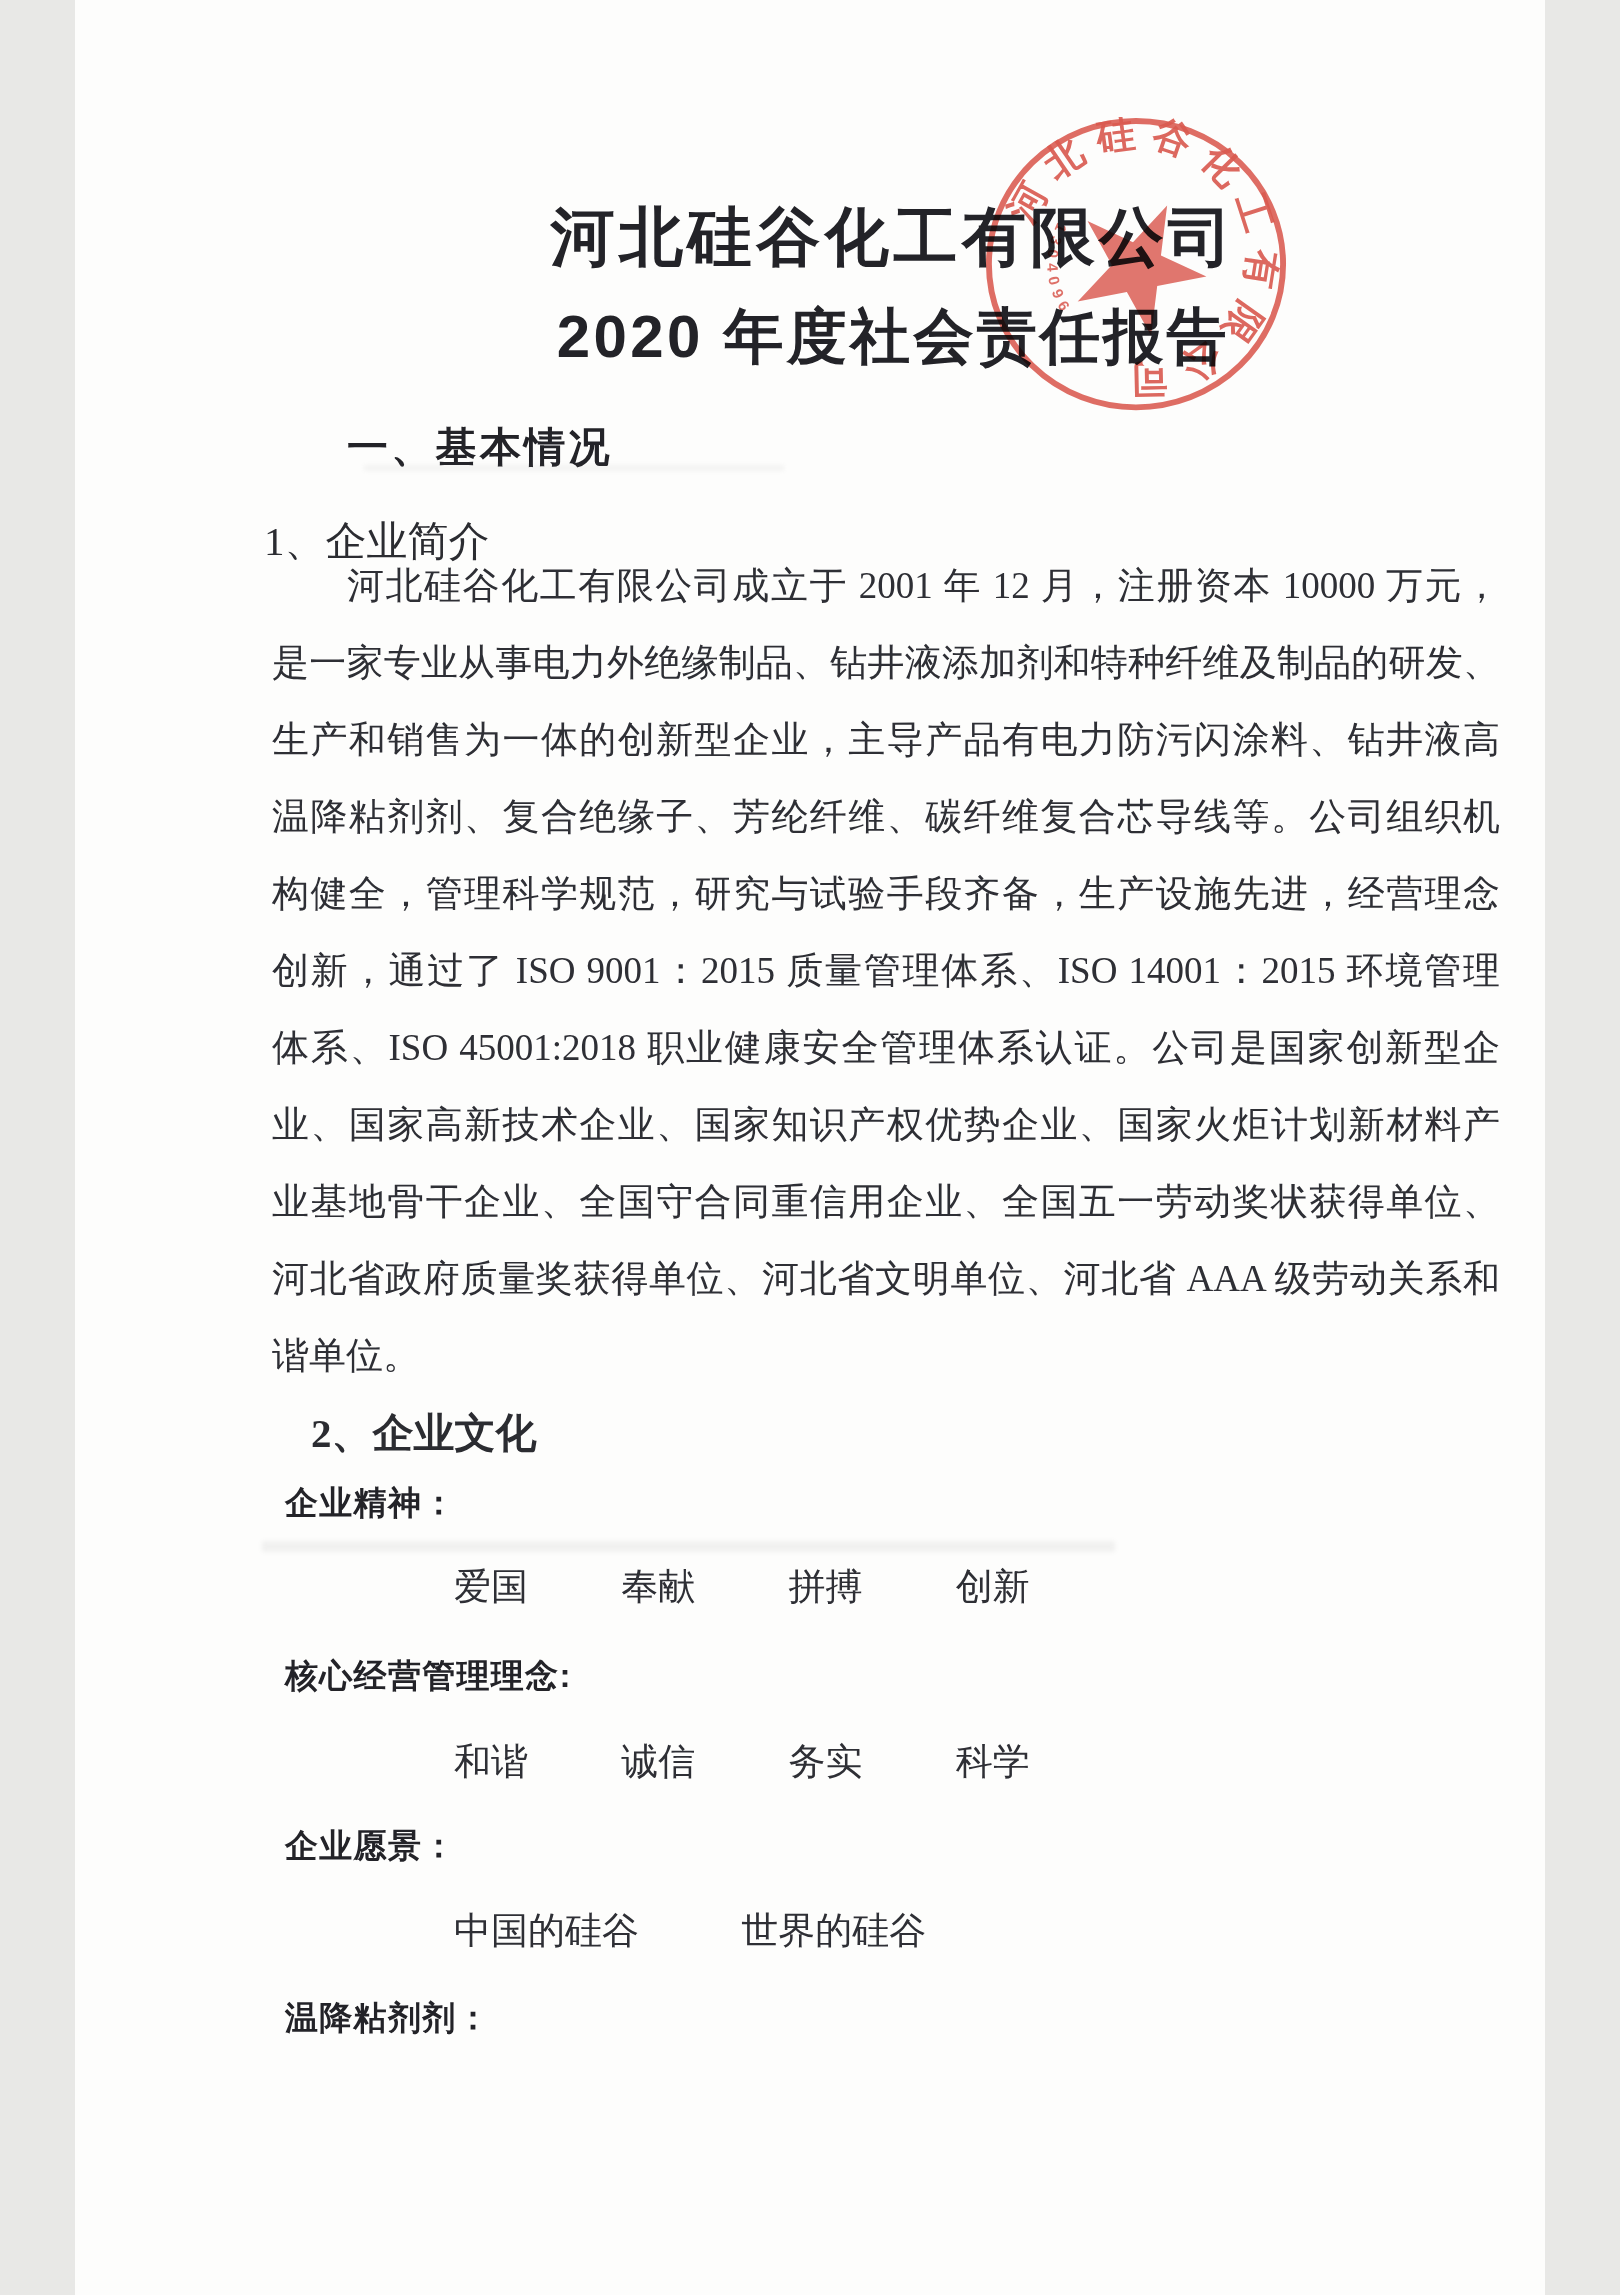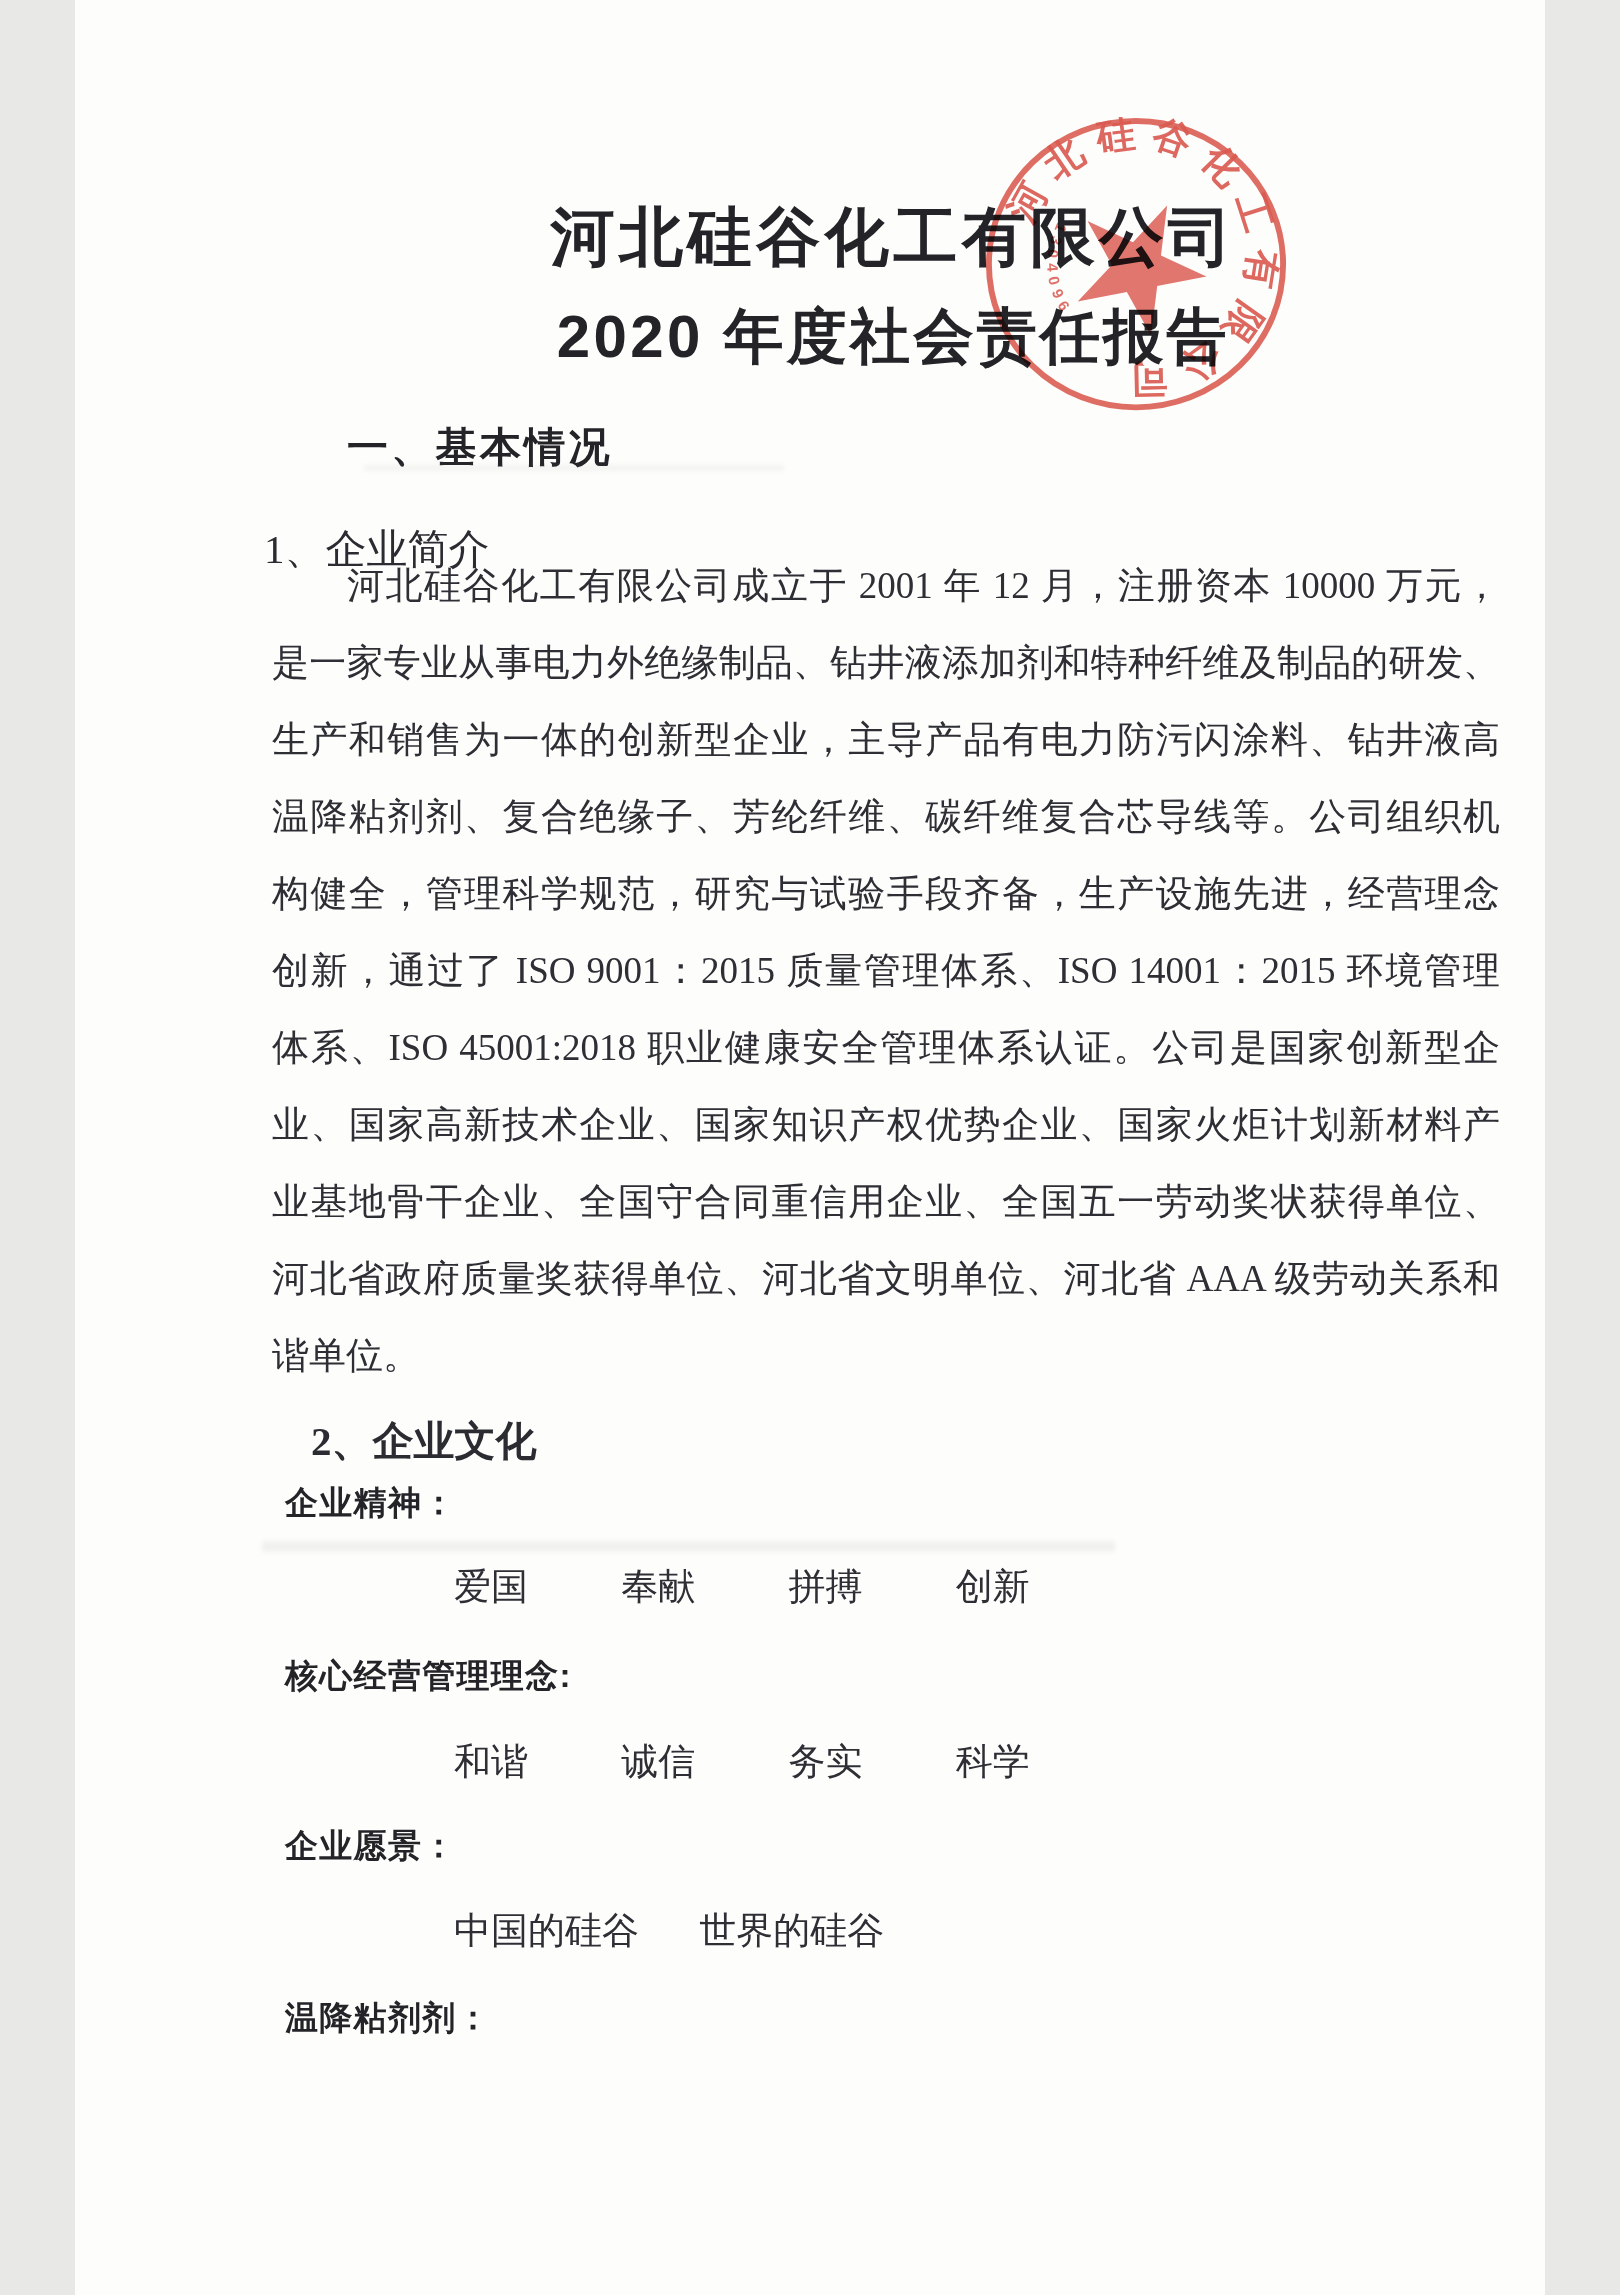--- a/index.html
+++ b/index.html
@@ -30,21 +30,21 @@
   }
   .seal .star{filter:blur(1.2px);}
   .seal text{font-family:"Liberation Sans","DejaVu Sans",sans-serif;font-weight:700;}
   
   .h1{
     position:absolute;left:272px;top:420px;
     font-family:"Liberation Sans","DejaVu Sans",sans-serif;
     font-weight:700;font-size:41px;letter-spacing:3.3px;color:#232328;
     white-space:nowrap;
   }
-  .h2{position:absolute;font-size:41px;color:#2b2c31;white-space:nowrap;margin-top:8px;}
+  .h2{position:absolute;font-size:41px;color:#2b2c31;white-space:nowrap;}
   .h2-intro{left:189px;top:514px;}
   .h2-culture{left:236px;top:1406px;font-weight:600;}
   
   .para{
     position:absolute;left:197px;top:547px;width:1228px;
     font-size:37px;line-height:77px;color:#2e2f35;
   }
   .para .pline{
     height:77px;
     text-align:justify;text-align-last:justify;
@@ -58,21 +58,21 @@
     position:absolute;left:210px;
     font-family:"Liberation Sans","DejaVu Sans",sans-serif;
     font-weight:700;font-size:33px;letter-spacing:1.3px;color:#232328;
     white-space:nowrap;
   }
   .cvalues{
     position:absolute;left:379px;
     font-size:37px;color:#2e2f35;white-space:nowrap;
   }
   .cvalues span{display:inline-block;margin-right:84px;}
-  .cvalues.wide span{margin-right:51px;}
+  .cvalues.wide span{margin-right:93px;}
   .cvalues span:last-child{margin-right:8px;}
   
   .speck{
     position:absolute;left:1581px;top:1371px;width:4.6px;height:4.6px;
     background:#222;border-radius:1.3px;opacity:.85;
   }
   .smudge{
     position:absolute;background:#8a8a8a;filter:blur(2px);
   }
   .smudge-1{left:187px;top:1541px;width:853px;height:10.5px;opacity:.10;}

